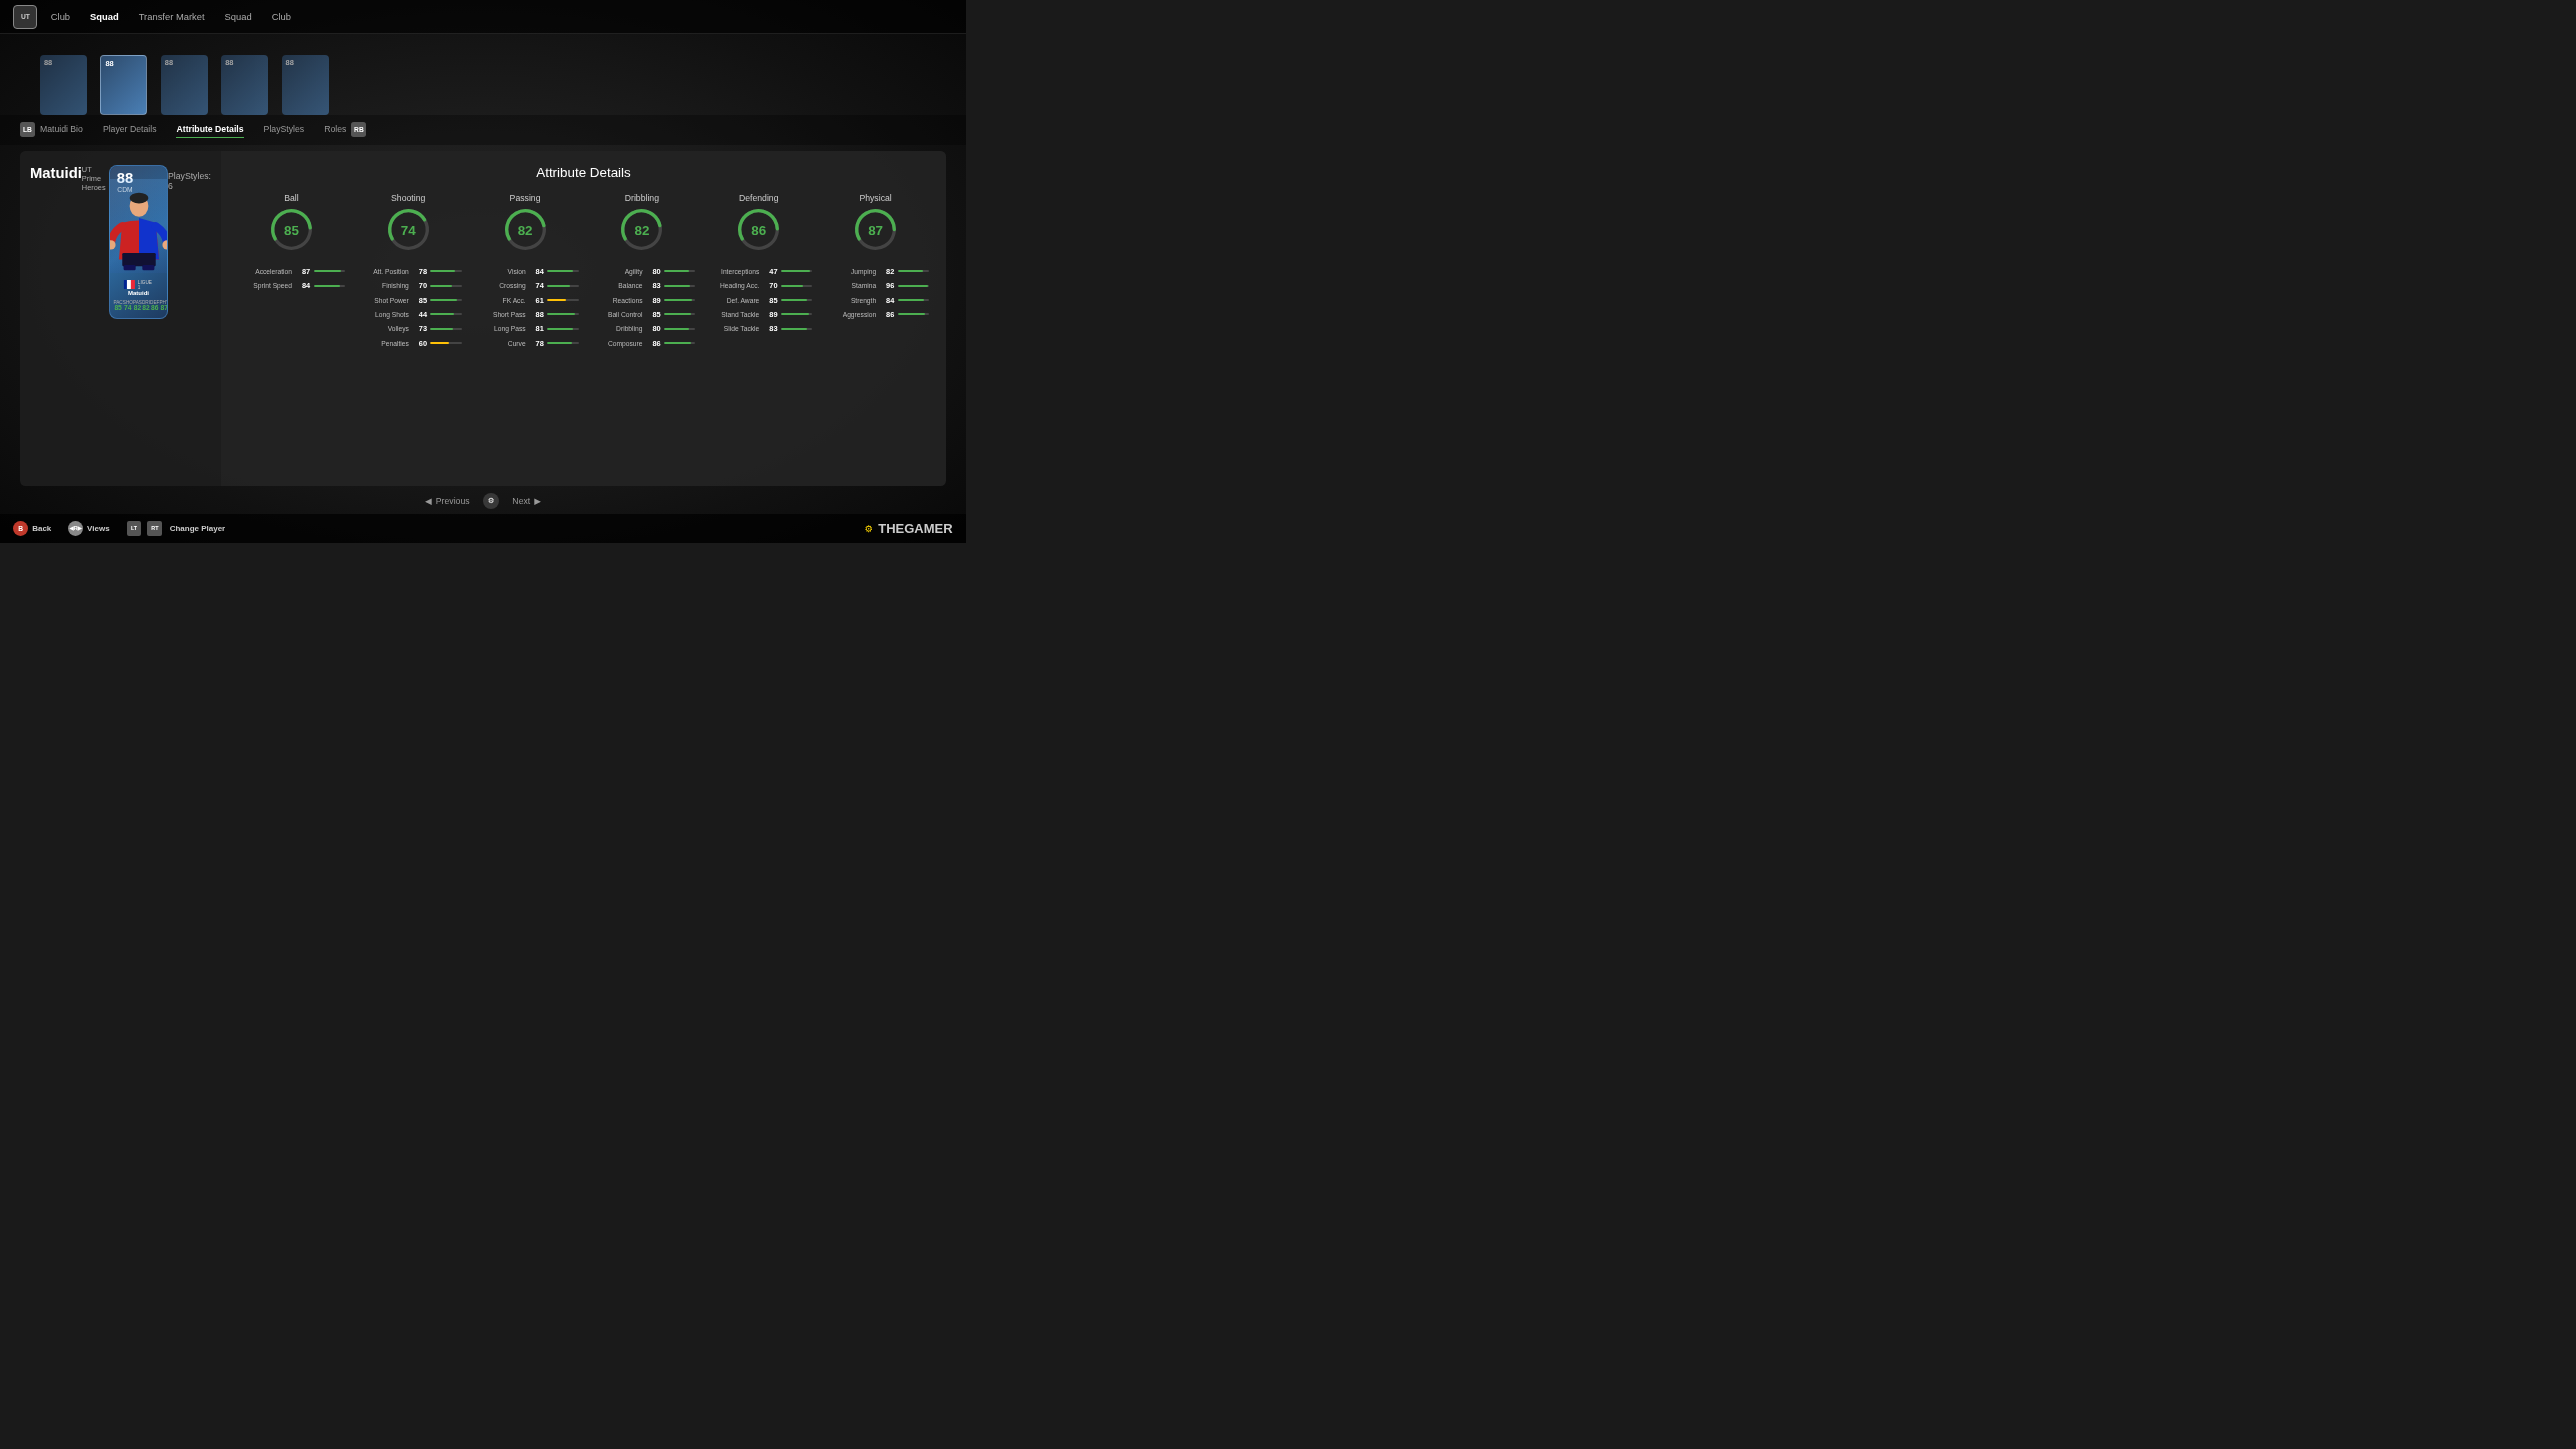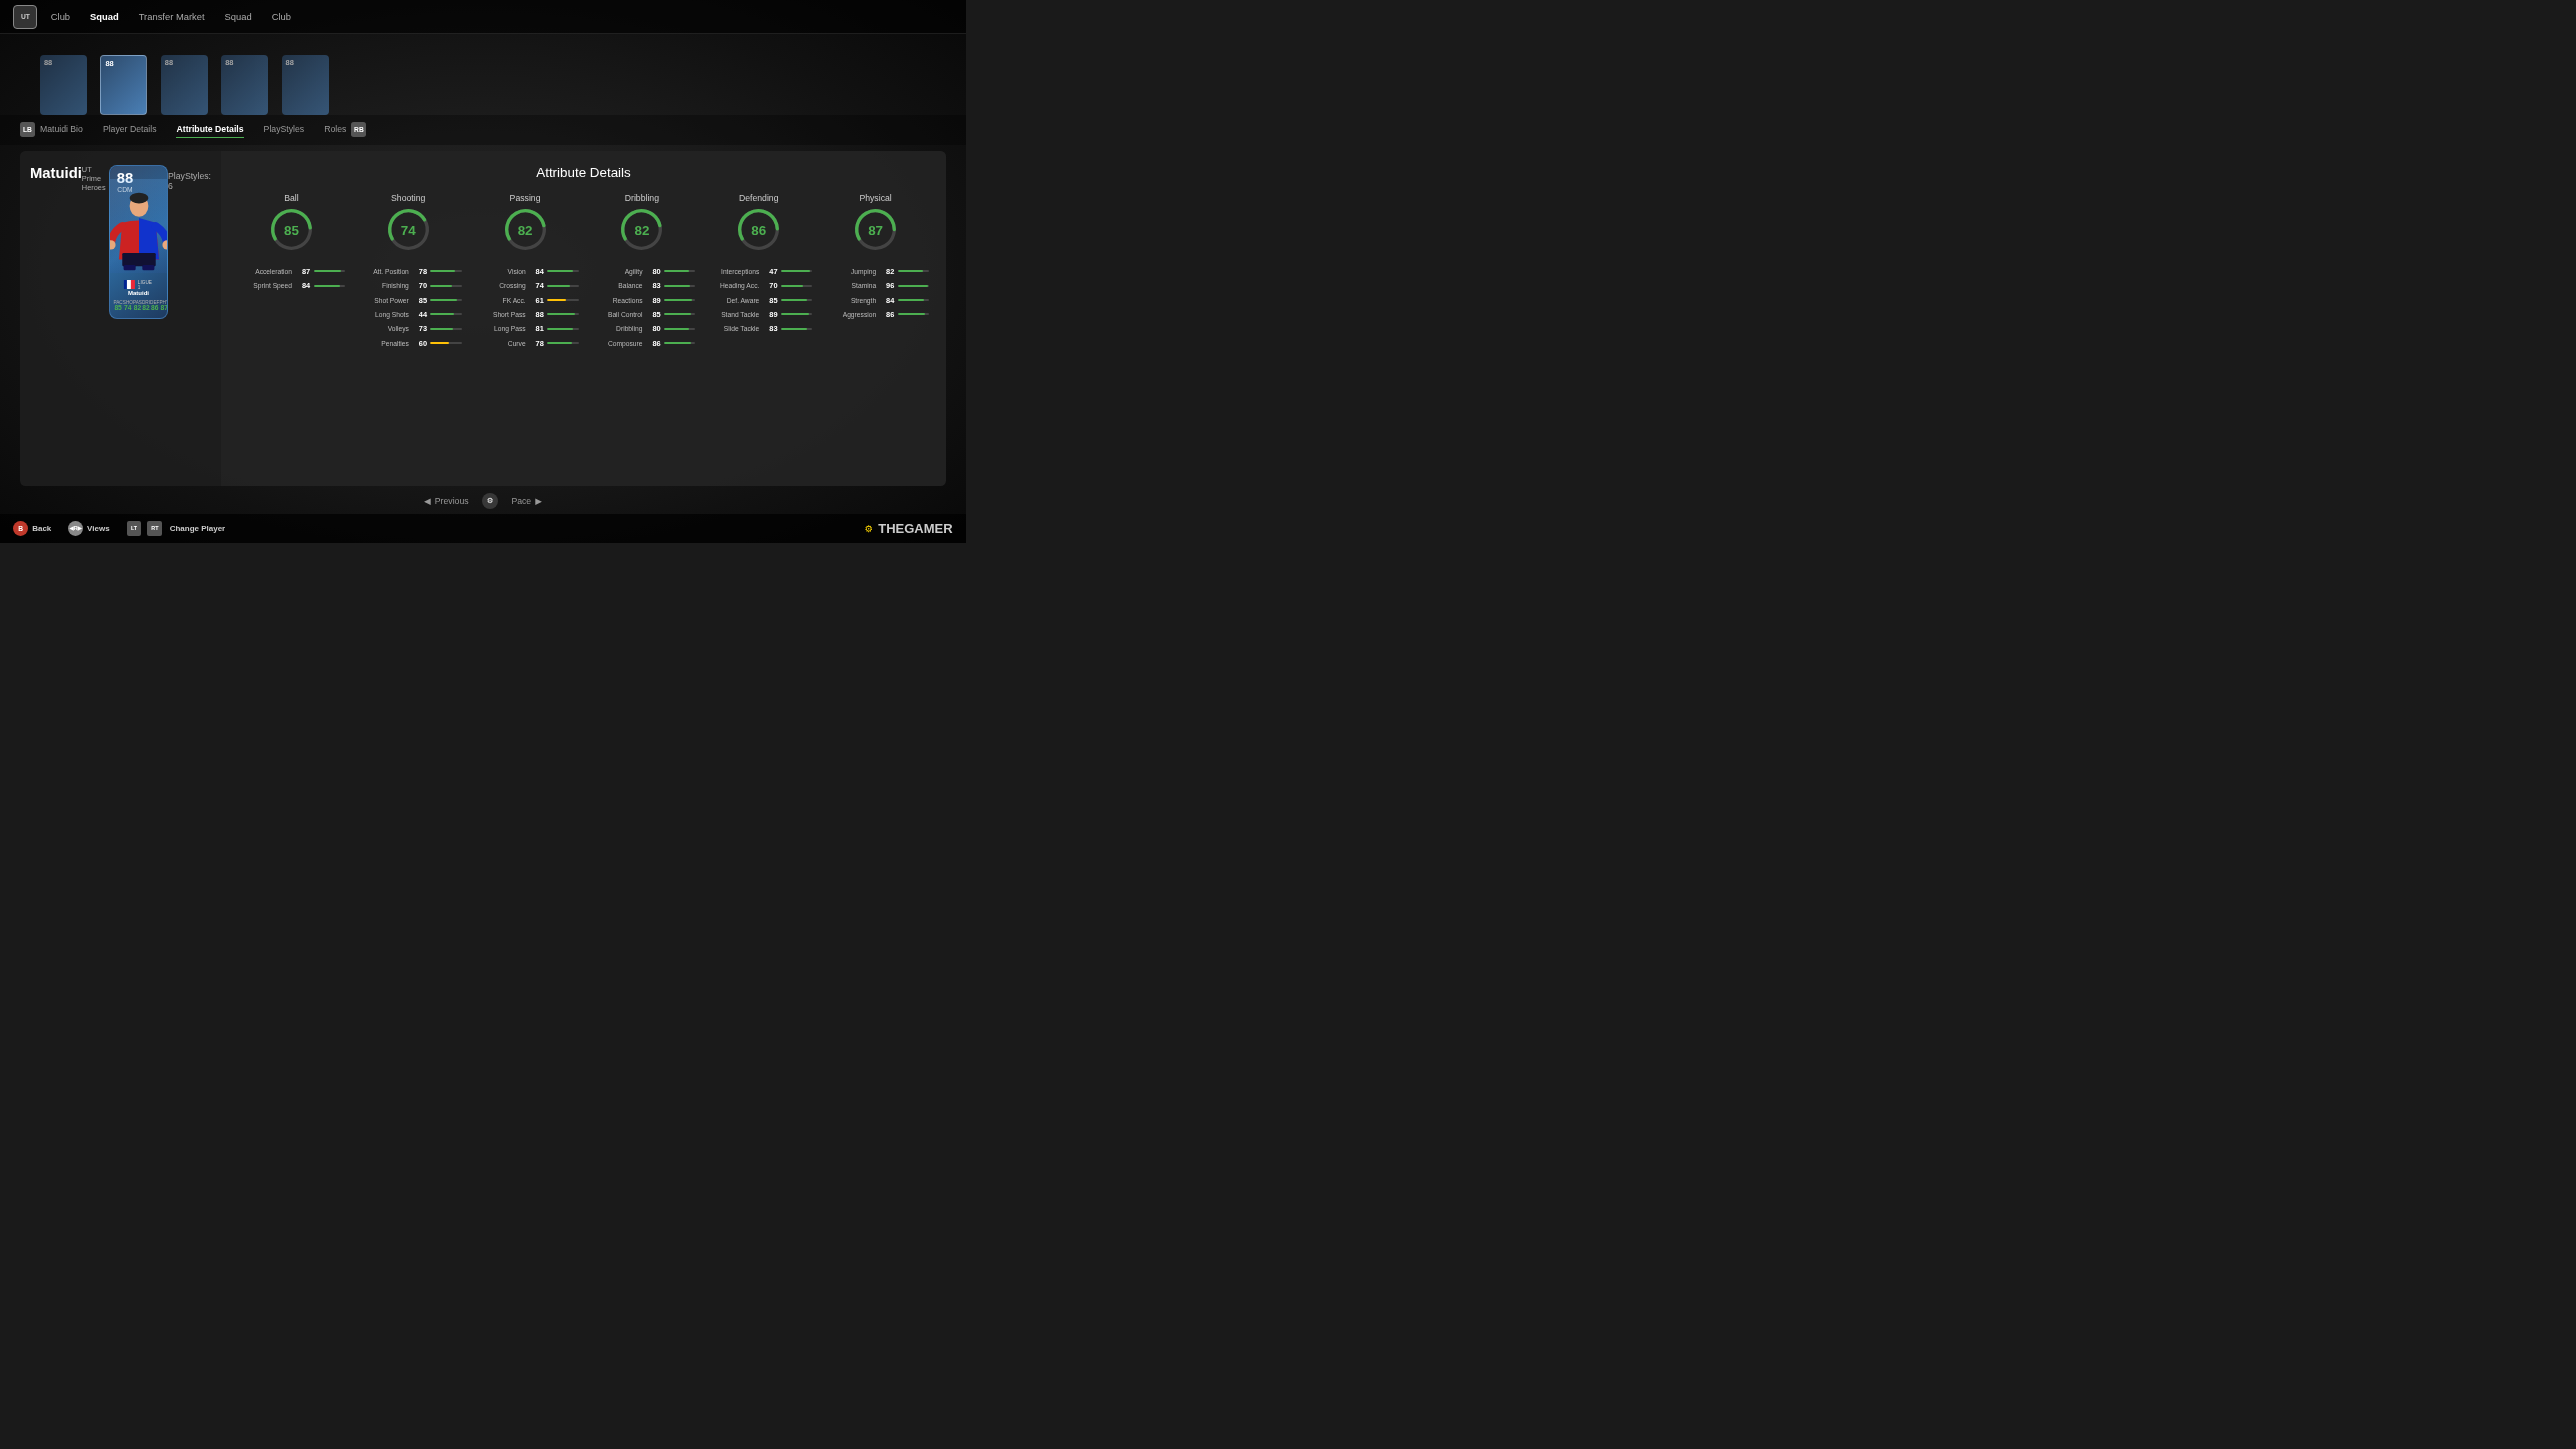--- a/index.html
+++ b/index.html
@@ -846,21 +846,21 @@
   </div>
 </div>
 
 <div class="nav-buttons">
   <div class="nav-btn">
     <span>◀</span>
     <span>Previous</span>
   </div>
   <div class="nav-btn-icon" style="background:rgba(80,80,80,0.6);color:#fff;">⚙</div>
   <div class="nav-btn">
-    <span>Pace</span>
+    <span>Next</span>
     <span>▶</span>
   </div>
 </div>
 
 <div class="bottom-bar">
   <div class="bottom-btn">
     <div class="btn-circle btn-b">B</div>
     <span class="btn-label">Back</span>
   </div>
   <div class="bottom-btn">

